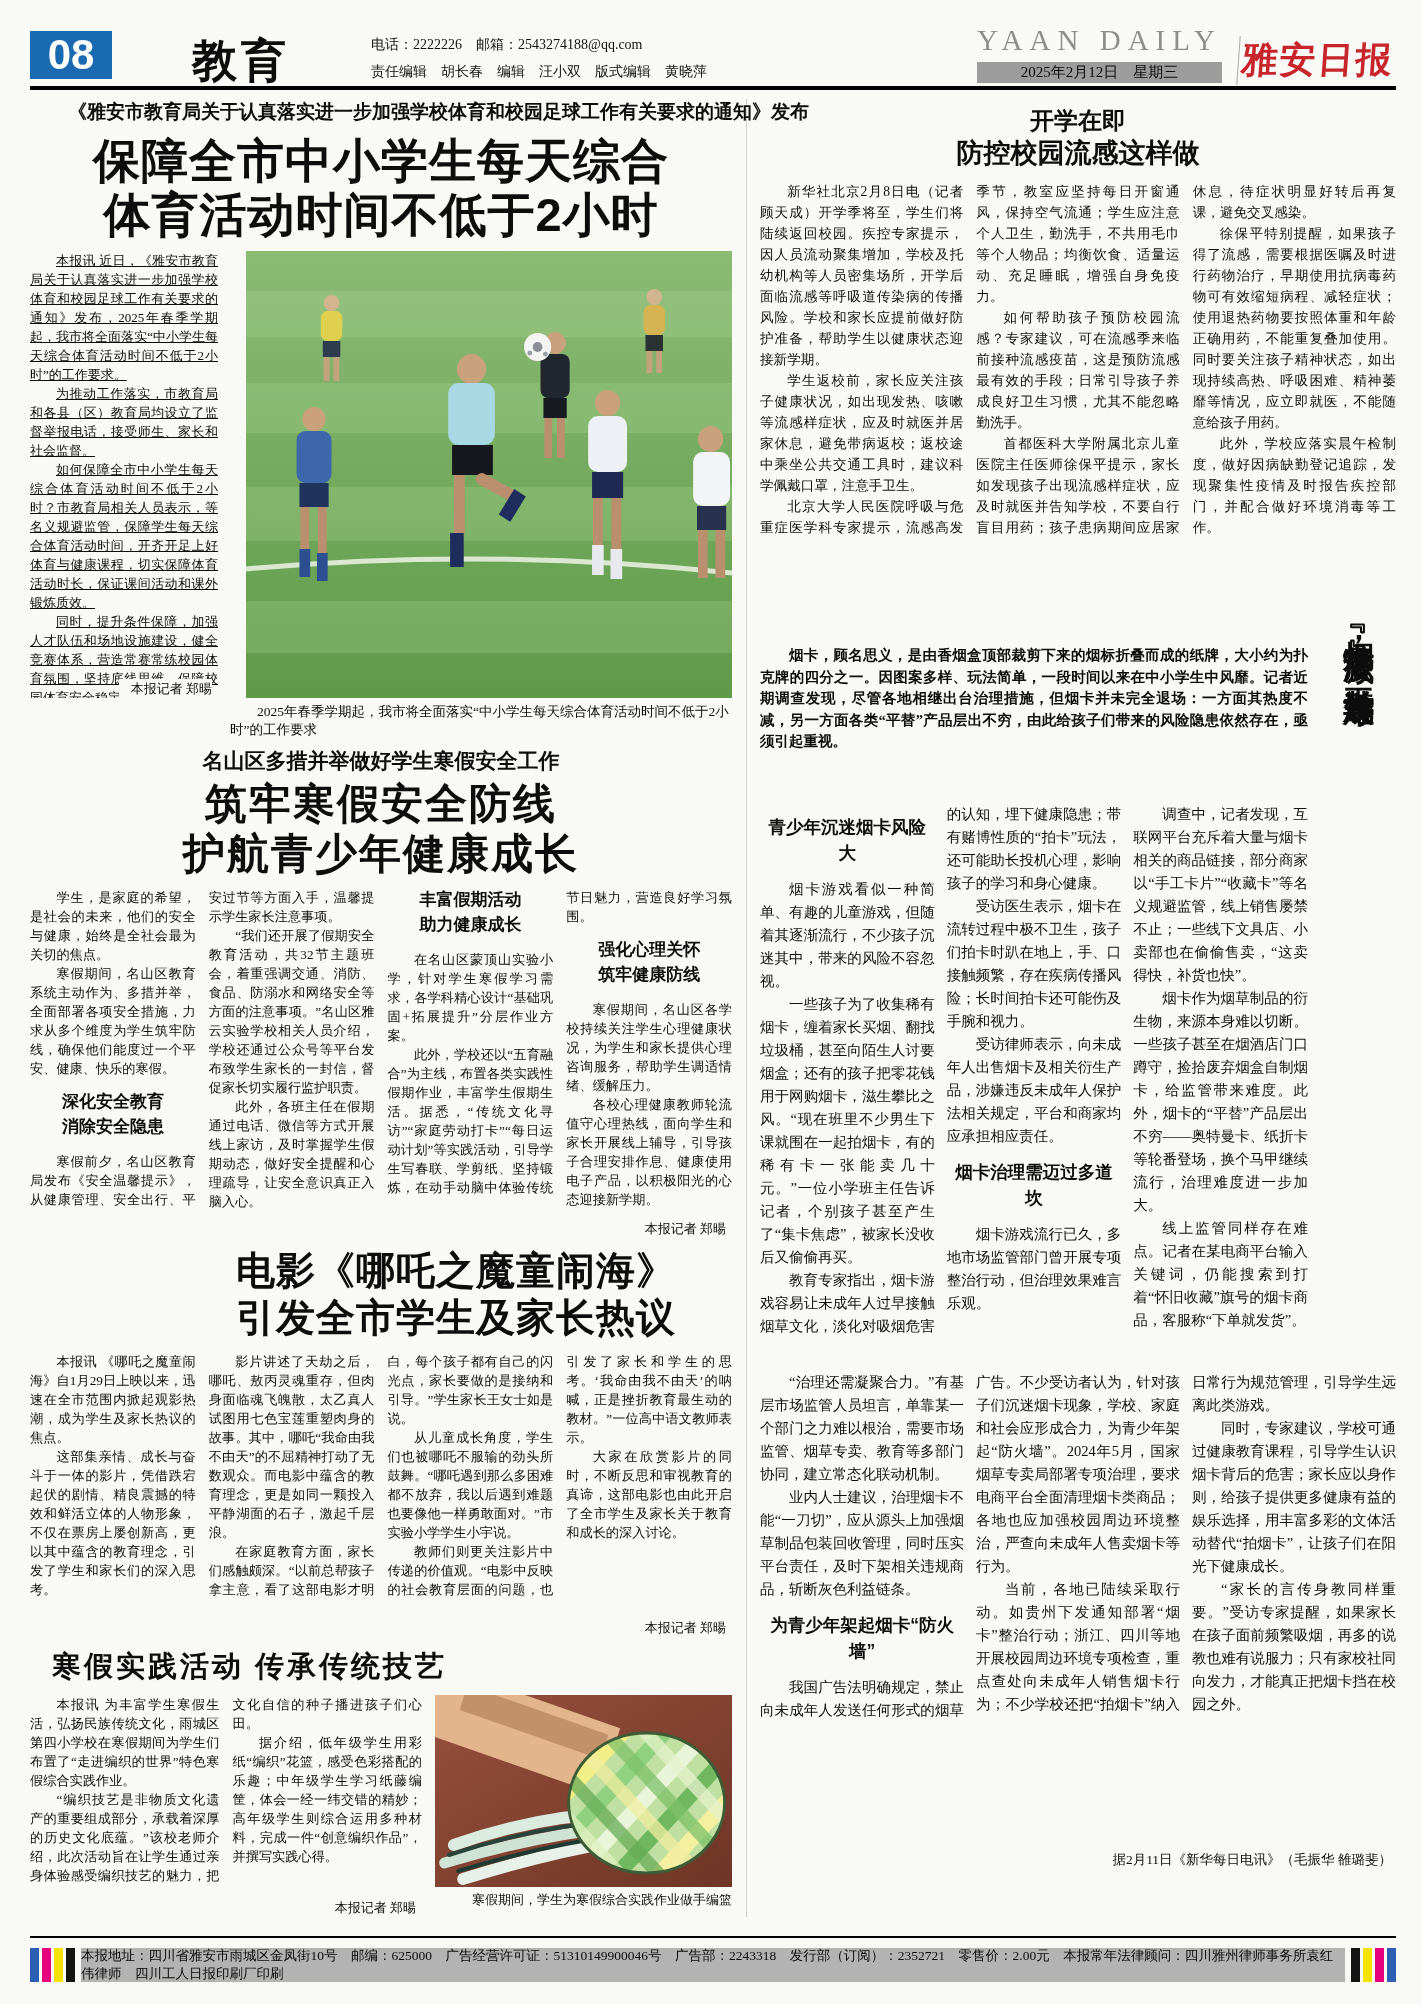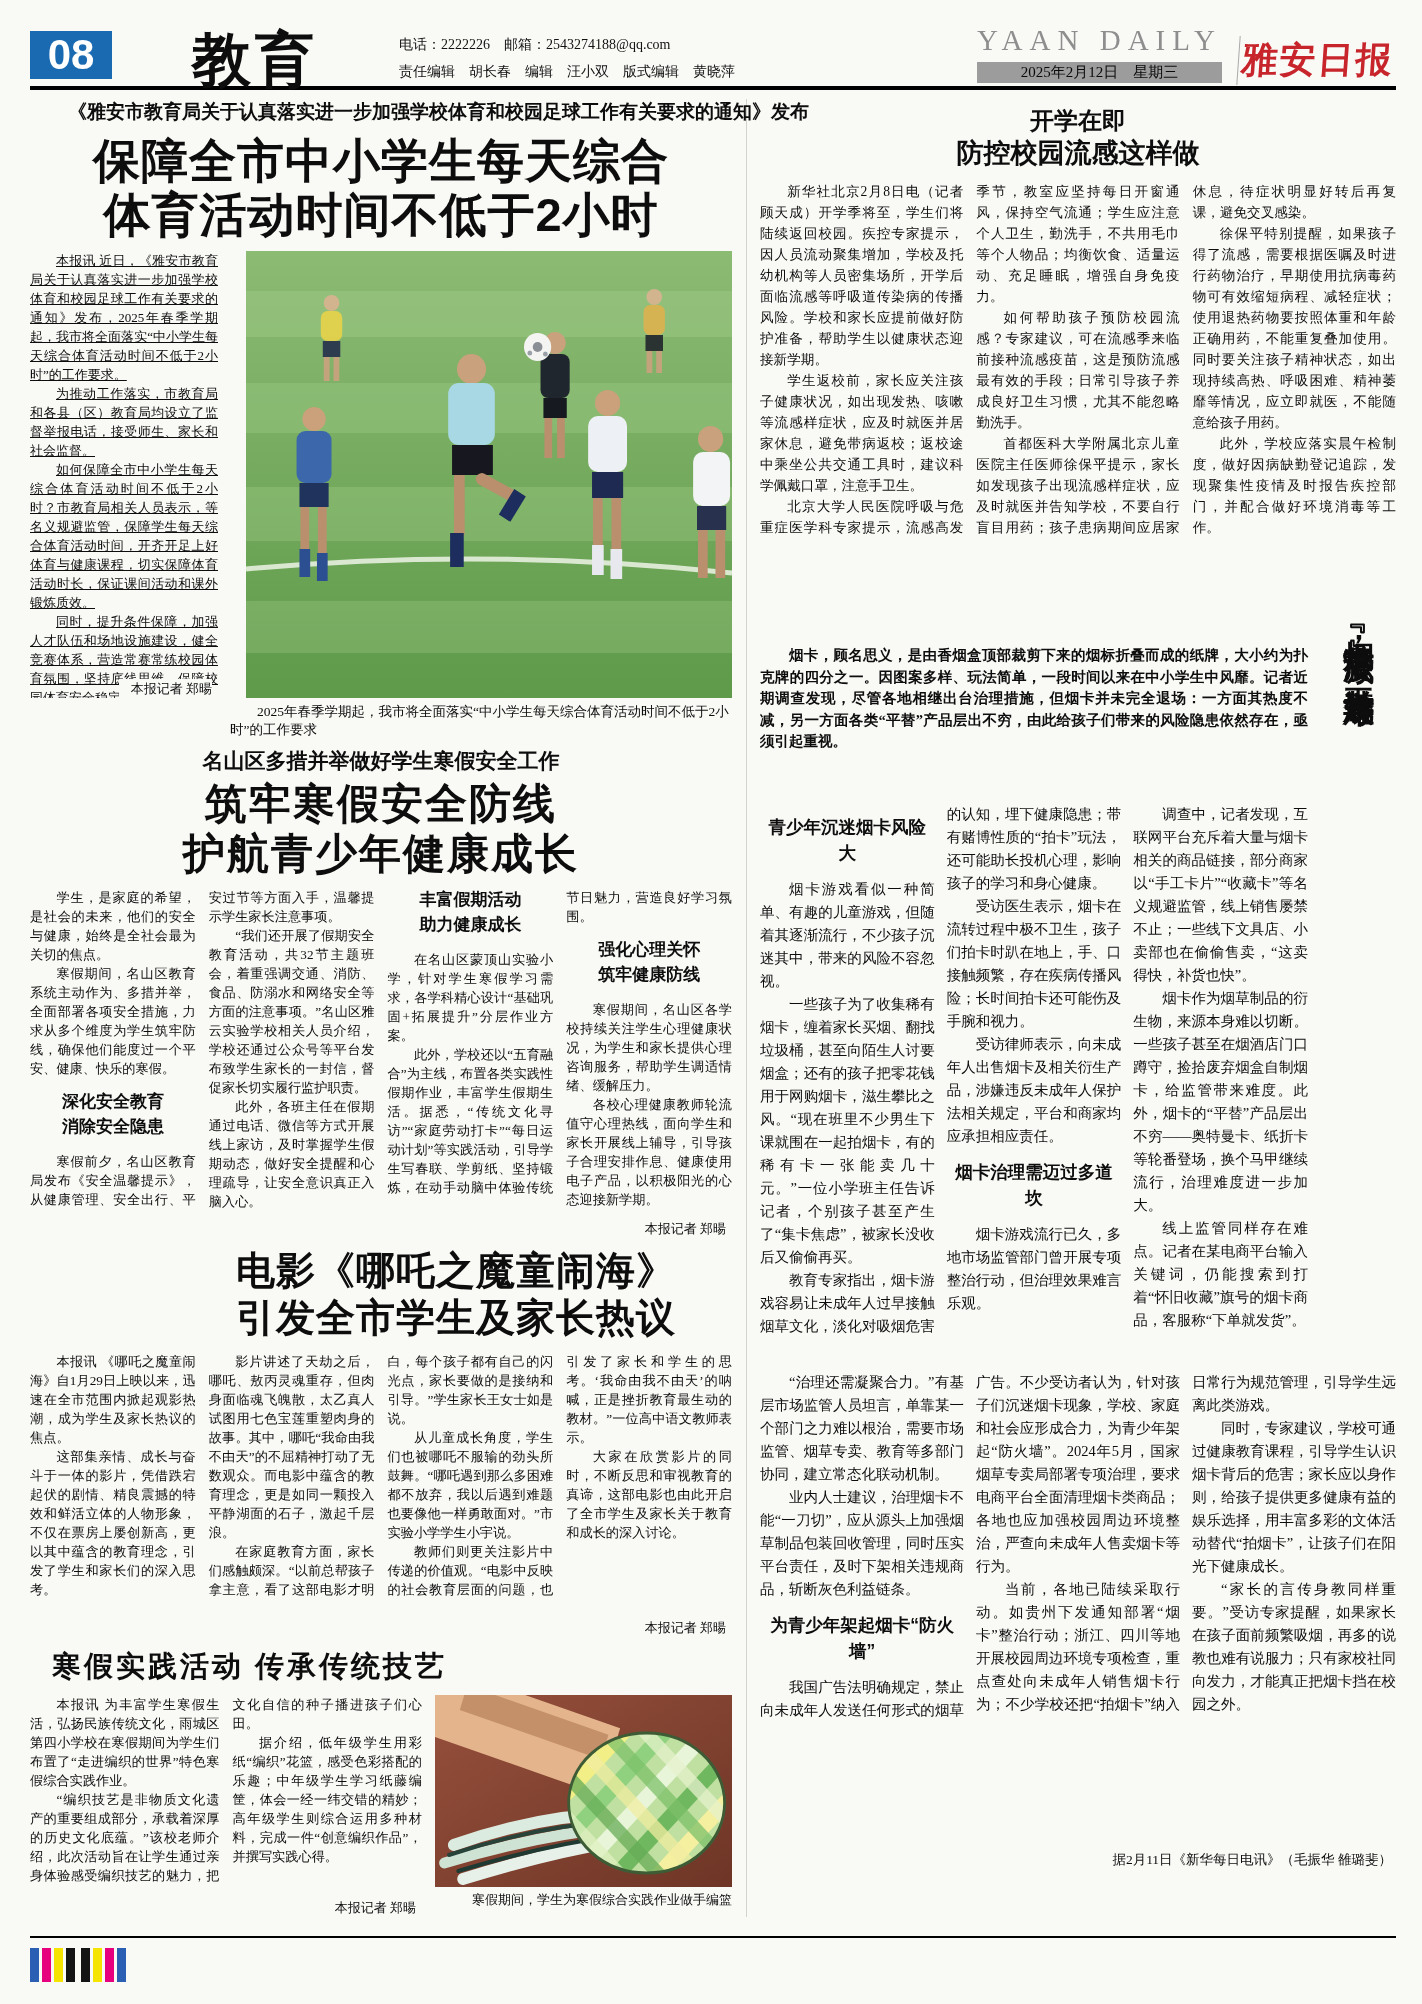--- a/index.html
+++ b/index.html
@@ -8,21 +8,21 @@
     width:1422px; height:2004px; margin:0 auto; position:relative;
     background:#f9f9f6; color:#0d0d0d; overflow:hidden;
     font-family:"Liberation Serif","DejaVu Serif",serif;
   }
   .inner{ position:absolute; left:30px; right:26px; top:26px; }
 
   
   .hdr{ display:flex; align-items:center; height:64px; border-bottom:4px solid #000; padding-bottom:3px; }
   .pagenum{ width:82px; background:#1a6ab2; color:#fff; display:flex; align-items:center; justify-content:center;
     font-family:"Liberation Sans",sans-serif; font-weight:bold; font-size:42px; }
-  .section-title{ font-family:"Liberation Sans",sans-serif; font-weight:bold; font-size:59px;
+  .section-title{ font-family:"Liberation Sans",sans-serif; font-weight:bold; font-size:45px;
     display:flex; align-items:center; margin:13px 62px 0 80px; letter-spacing:4px;}
   .hdr-div{ width:1px; background:#888; margin:2px 0; }
   .hdr-info{ flex:1; padding:7px 0 0 18px; font-size:14px; line-height:1.95; color:#111; }
   .hdr-right{ display:flex; align-items:flex-end; gap:16px; }
   .masthead{ text-align:center; padding-bottom:2px; }
   .masthead-en{ font-family:"Liberation Serif",serif; font-size:29px; letter-spacing:7px; color:#8e8e8e; }
   .masthead-date{ background:#9c9c9c; color:#0a0a0a; font-size:15px; padding:1px 16px; margin-top:5px; }
   .logo{ width:158px; display:flex; align-items:center; justify-content:center; border-left:1px solid #aaa;
     color:#c7252b; font-weight:bold; font-size:36px; letter-spacing:2px; transform:skewX(-4deg); }
 
@@ -384,20 +384,21 @@
     </div>
   </div>
 
   <div class="footer">
     <div class="marks">
       <div class="mark m1"></div>
         <div class="mark m2"></div>
         <div class="mark m3"></div>
         <div class="mark m4"></div>
     </div>
+    <div class="footer-bar">本报地址：四川省雅安市雨城区金凤街10号　邮编：625000　广告经营许可证：51310149900046号　广告部：2243318　发行部（订阅）：2352721　零售价：2.00元　本报常年法律顾问：四川雅州律师事务所袁红伟律师　四川工人日报印刷厂印刷</div>
     <div class="marks">
       <div class="mark m4"></div>
         <div class="mark m3"></div>
         <div class="mark m2"></div>
         <div class="mark m1"></div>
     </div>
   </div>
 </div>
 
 </body></html>

